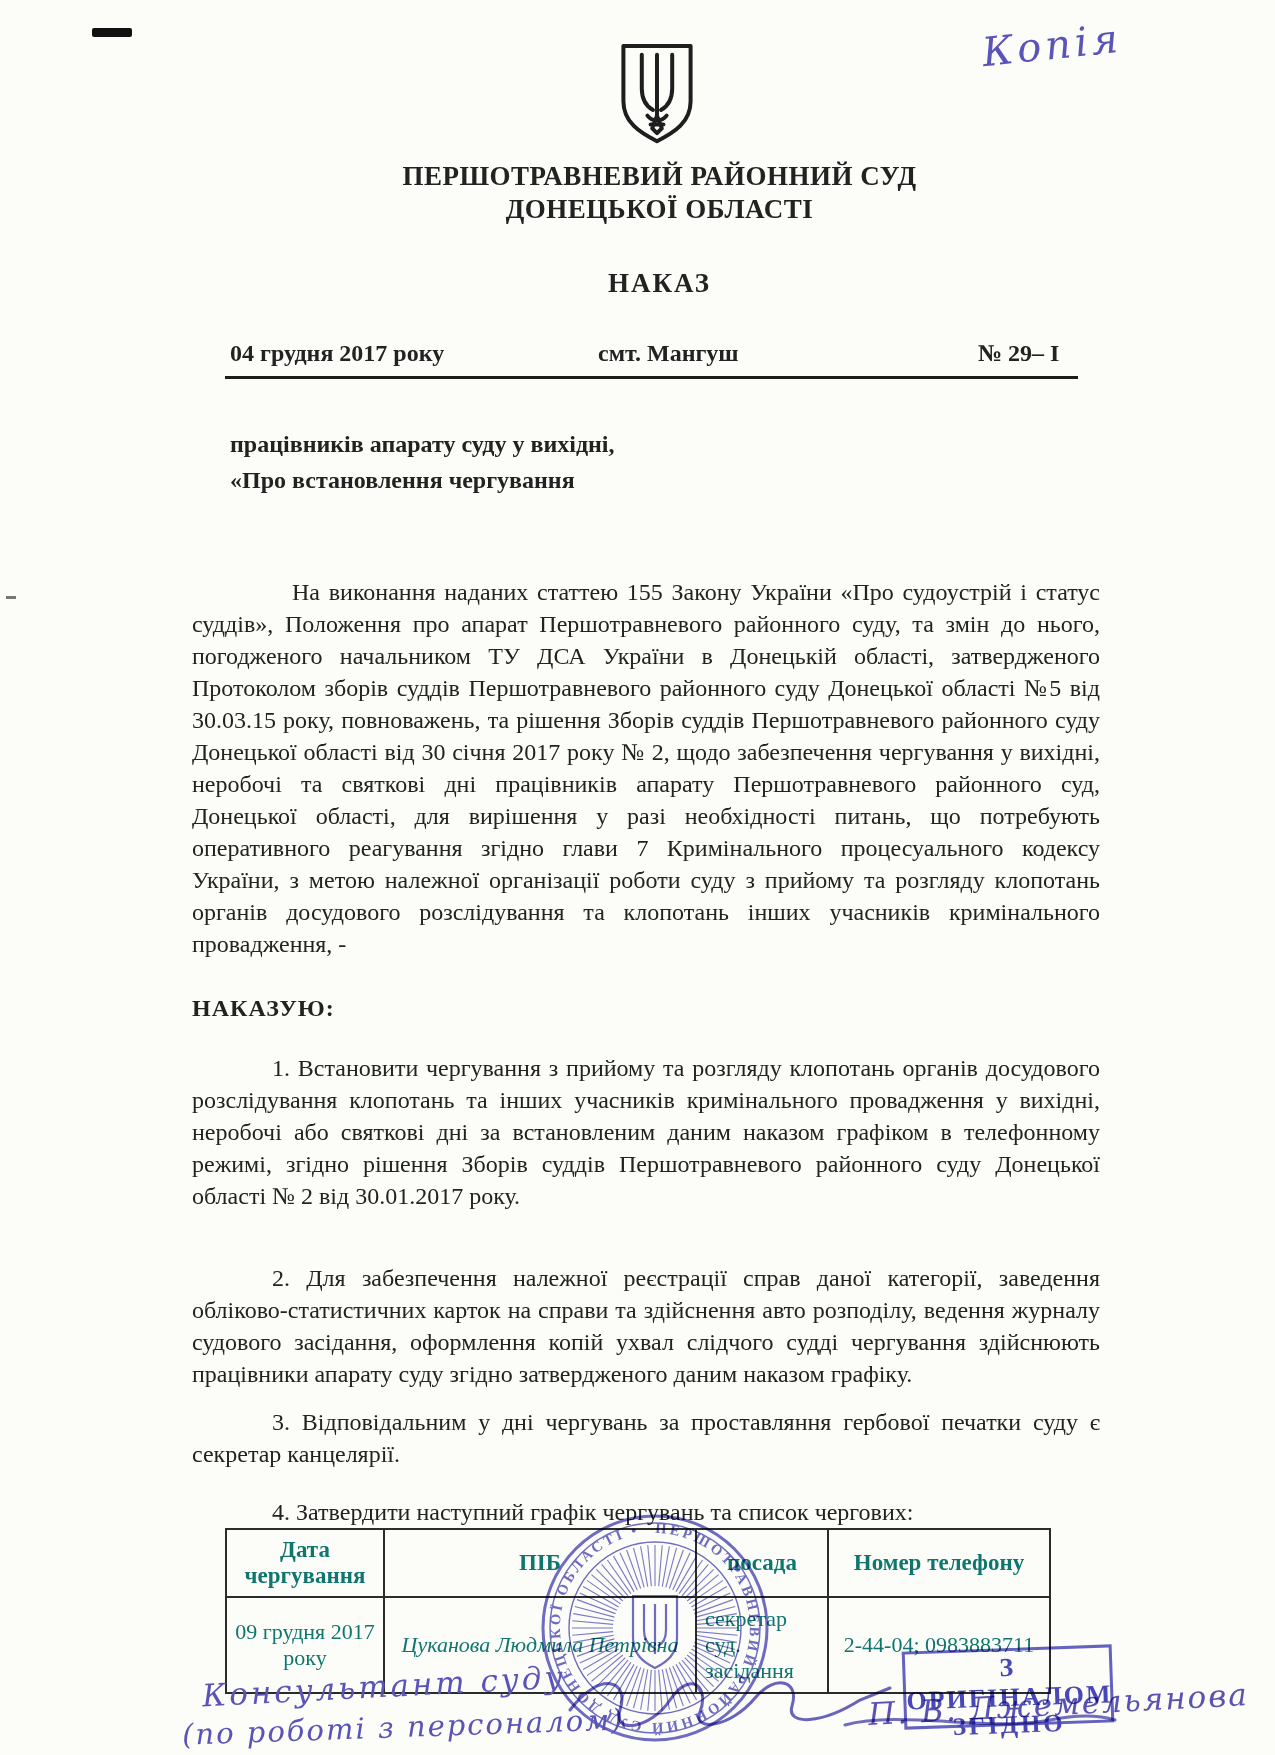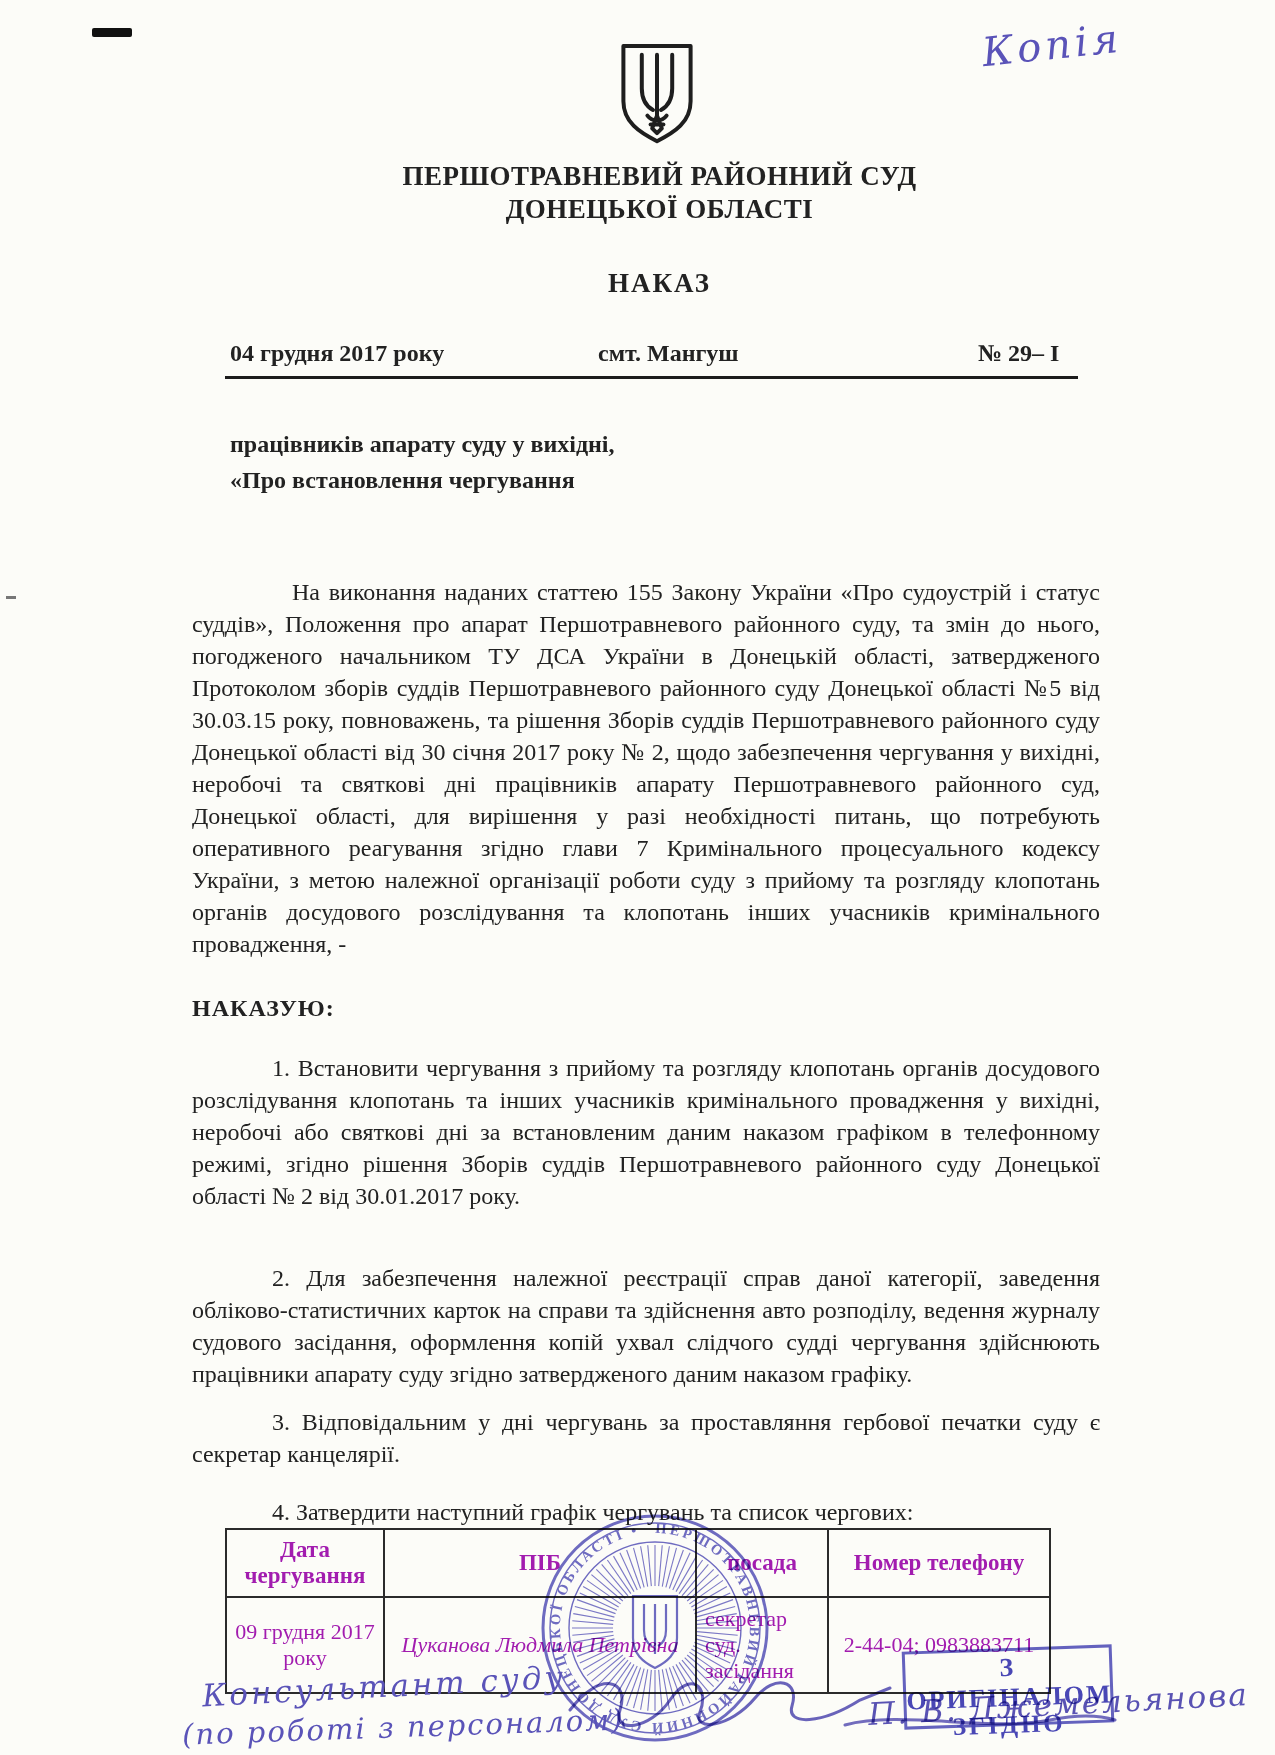--- a/index.html
+++ b/index.html
@@ -36,21 +36,21 @@
   .bodytext{position:absolute;left:192px;width:908px;font-size:24px;line-height:32px;text-align:justify;}
   .preamble{top:552px;text-indent:100px;}
   .order-heading{position:absolute;left:192px;top:975px;font-weight:bold;font-size:24px;letter-spacing:1px;margin-top:20px;}
   .item1{top:1028px;text-indent:80px;}
   .item2{top:1238px;text-indent:80px;}
   .item3{top:1382px;text-indent:80px;}
   .item4{top:1472px;text-indent:80px;text-align:left;}
 
   
   .duty-table{position:absolute;left:225px;top:1528px;border-collapse:collapse;table-layout:fixed;
-    font-size:22px;color:#a21caf;}
+    font-size:22px;color:#0f766e;}
   .duty-table th,.duty-table td{border:2px solid #2b2b2b;padding:4px 8px;vertical-align:middle;}
   .duty-table th{font-weight:bold;text-align:center;height:58px;font-size:23px;}
   .duty-table td{height:86px;}
   .col-date{width:158px;} .col-name{width:312px;} .col-pos{width:132px;} .col-phone{width:222px;}
   .cell-date{text-align:center;}
   .cell-name{text-align:center;padding-left:14px;font-style:italic;}
   .cell-pos{text-align:left;}
   .cell-phone{text-align:center;vertical-align:top;padding-top:10px;border-radius:20px;}
 
   

